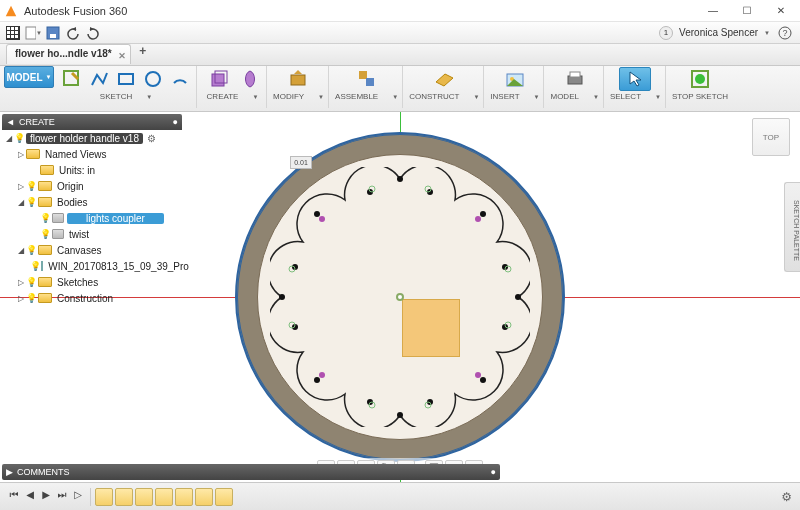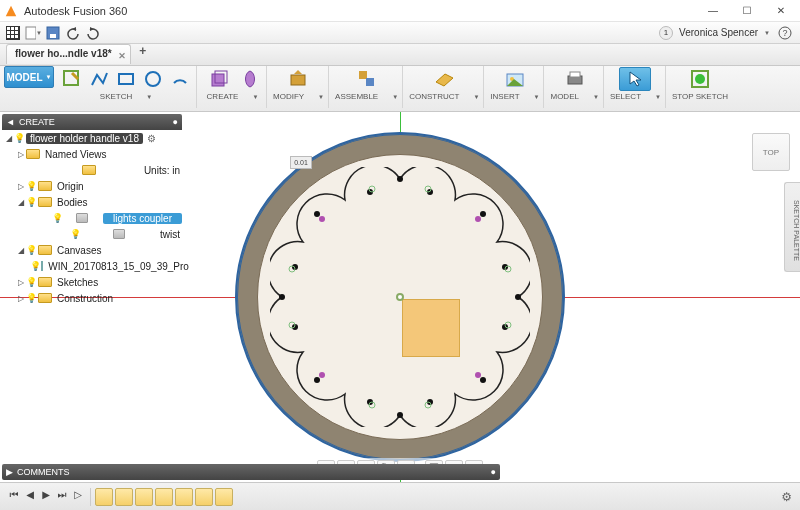--- a/index.html
+++ b/index.html
@@ -37,29 +37,29 @@
   .browser { width: 180px; background: rgba(250,250,250,0.0); padding: 2px 0; position: absolute; left: 2px; top: 0; z-index: 10; }
   .browser-hdr { height: 16px; background: linear-gradient(#666,#444); color: #fff; font-size: 9px; padding: 0 4px; display: flex; align-items: center; border-radius: 2px 2px 0 0; }
   .browser-hdr .dot { margin-left: auto; font-size: 9px; }
   .tree { font-size: 10px; color: #222; }
   .node { display: flex; align-items: center; height: 16px; padding-left: 2px; white-space: nowrap; }
   .node .exp { width: 10px; font-size: 8px; color: #555; text-align: center; }
   .node .bulb { width: 12px; color: #f0b400; font-size: 9px; }
   .node .fold { width: 14px; height: 10px; background: linear-gradient(#ffe08a,#f0c040); border: 1px solid #c59a20; border-radius: 1px; margin-right: 3px; }
   .node .body { width: 12px; height: 10px; background: linear-gradient(#ddd,#bbb); border:1px solid #999; border-radius:1px; margin-right:3px; }
   .node .cvs { width: 12px; height: 10px; background: linear-gradient(#cfe8f7,#9cc); border:1px solid #7aa; margin-right:3px; }
-  .node.sel .lbl { background: #3b9cd6; color: #fff; padding: 0 10px; border-radius: 2px; }
+  .node.sel .lbl { background: #3b9cd6; color: #fff; padding: 0 19px; border-radius: 2px; }
   .node.top .lbl { background: #444; color:#fff; padding:0 4px; border-radius:2px; }
   .node .lbl { padding: 0 2px; }
-  .ind1 { padding-left: 14px; } .ind2 { padding-left: 28px; justify-content: space-between; }
+  .ind1 { padding-left: 14px; } .ind2 { padding-left: 28px; }
   
   .canvas { flex: 1; position: relative; background: #fff; }
   .axis-x { position: absolute; left: 0; right: 0; top: 50%; border-top: 1px solid #d43b3b; }
   .axis-y { position: absolute; top: 0; bottom: 0; left: 50%; border-left: 1px solid #3bbf3b; }
-  .viewcube { position: absolute; top: 21px; right: 10px; width: 38px; height: 38px; border: 1px solid #ccc; background: linear-gradient(#fafafa,#eee); font-size: 8px; color: #777; display:flex; align-items:center; justify-content:center; border-radius: 2px; }
+  .viewcube { position: absolute; top: 6px; right: 10px; width: 38px; height: 38px; border: 1px solid #ccc; background: linear-gradient(#fafafa,#eee); font-size: 8px; color: #777; display:flex; align-items:center; justify-content:center; border-radius: 2px; }
   .palette { position: absolute; right: 0; top: 70px; width: 16px; height: 90px; background: linear-gradient(#f0f0f0,#e0e0e0); border: 1px solid #ccc; border-right: none; border-radius: 3px 0 0 3px; font-size: 7px; color: #666; writing-mode: vertical-rl; text-align: center; padding-top: 6px; }
   .ring-outer { position: absolute; left: 50%; top: 50%; width: 330px; height: 330px; margin-left: -165px; margin-top: -165px; border-radius: 50%; background: #8f8471; border: 2px solid #2e64a0; }
   .ring-outer.sel { box-shadow: 0 0 0 1px #2e64a0 inset; }
   .ring-inner { position: absolute; left: 50%; top: 50%; width: 286px; height: 286px; margin-left: -143px; margin-top: -143px; border-radius: 50%; background: #f4efe7; border: 1px solid #7a6b56; }
   .flower { position: absolute; left: 50%; top: 50%; transform: translate(-50%,-50%); }
   .orange { position: absolute; left: 50%; top: 50%; width: 58px; height: 58px; background: #f4c779; border: 1px solid #d8a94a; transform: translate(2px, 2px); }
   .centerdot { position: absolute; left: 50%; top: 50%; width: 8px; height: 8px; border-radius: 50%; background: #fff; border: 2px solid #8a6; transform: translate(-50%,-50%); }
   .dim { position:absolute; left:290px; top:44px; width:22px; height:13px; background:#eee; border:1px solid #bbb; font-size:7px; text-align:center; line-height:11px; color:#444;}
   
   .viewbar { position: absolute; bottom: 4px; left: 50%; transform: translateX(-50%); height: 20px; display: flex; gap: 2px; align-items: center; background: rgba(255,255,255,.6); padding: 1px 4px; border-radius: 3px; }

